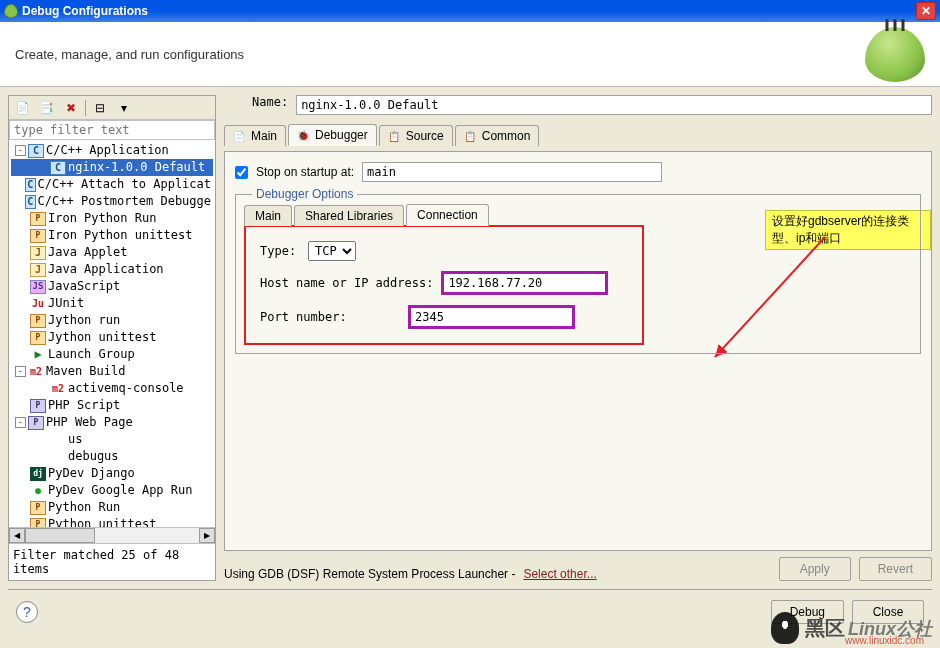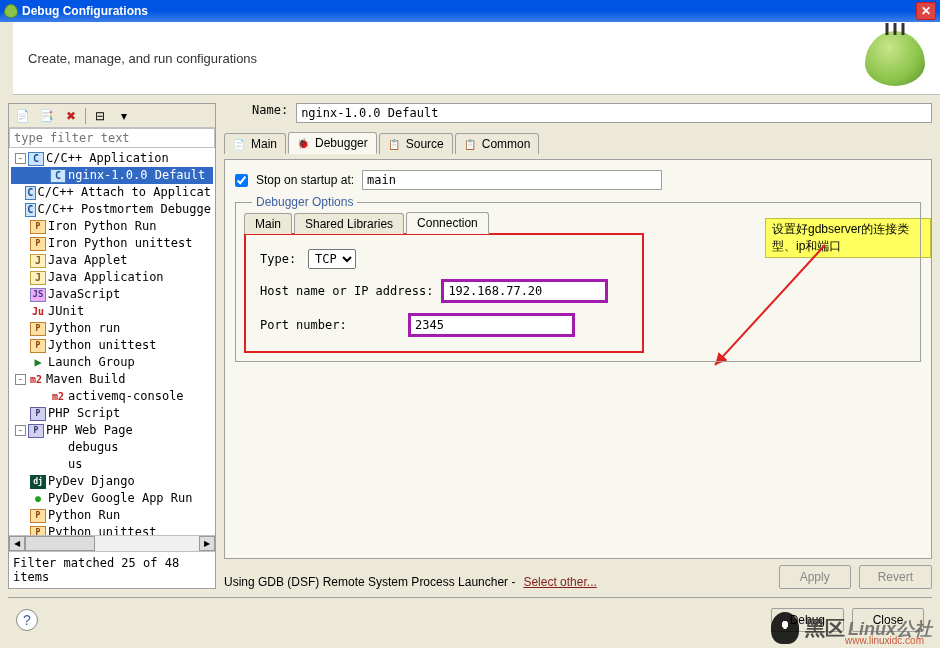--- a/index.html
+++ b/index.html
@@ -3,21 +3,21 @@
 <meta charset="utf-8">
 <style>
 * { box-sizing: border-box; margin: 0; padding: 0; }
 body { font-family: "Microsoft Sans Serif", Tahoma, sans-serif; font-size: 11px; background: #ece9d8; width: 940px; height: 648px; overflow: hidden; }
 
 .titlebar { height: 22px; background: linear-gradient(to bottom, #0054e3, #0054e3 50%, #3d7fe6); display: flex; align-items: center; padding: 0 4px; color: white; font-weight: bold; font-size: 12px; }
 .titlebar .title { flex: 1; display: flex; align-items: center; gap: 4px; }
 .titlebar .bug-icon-small { width: 14px; height: 14px; background: #8bc34a; border-radius: 50% 50% 50% 50% / 60% 60% 40% 40%; border: 1px solid #558b2f; }
 .close-btn { width: 20px; height: 18px; background: #e04343; border: 1px solid #c02020; display: flex; align-items: center; justify-content: center; color: white; font-weight: bold; border-radius: 2px; cursor: pointer; }
 
-.header-area { height: 73px; background: white; border-bottom: 1px solid #c0c0c0; padding: 10px 15px; display: flex; align-items: center; justify-content: space-between; margin-left: 13px; }
+.header-area { height: 65px; background: white; border-bottom: 1px solid #c0c0c0; padding: 10px 15px; display: flex; align-items: center; justify-content: space-between; }
 .header-text { font-size: 13px; color: #333; }
 .bug-logo { width: 60px; height: 55px; background: radial-gradient(ellipse at 40% 30%, #c8e68a, #8bc34a 60%, #558b2f); border-radius: 50% 50% 50% 50% / 60% 60% 40% 40%; position: relative; }
 .bug-logo::before { content: ""; position: absolute; top: -8px; left: 50%; transform: translateX(-50%); width: 3px; height: 12px; background: #333; box-shadow: -8px 0 0 #333, 8px 0 0 #333; }
 
 .body-area { display: flex; padding: 8px; gap: 8px; height: 502px; }
 
 .left-panel { width: 208px; display: flex; flex-direction: column; border: 1px solid #a0a0a0; background: white; }
 .toolbar-left { height: 24px; background: #ece9d8; border-bottom: 1px solid #c0c0c0; display: flex; align-items: center; padding: 0 4px; gap: 4px; }
 .tbtn { width: 20px; height: 18px; display: flex; align-items: center; justify-content: center; cursor: pointer; font-size: 12px; }
 .tbtn.sep { border-left: 1px solid #a0a0a0; width: 1px; height: 16px; }
@@ -198,26 +198,26 @@
           <span>PHP Script</span>
         </div>
         <div class="tree-node" style="padding-left: 4px;">
           <span class="expander">-</span>
           <span class="node-icon ic-php">P</span>
           <span>PHP Web Page</span>
         </div>
         <div class="tree-node" style="padding-left: 24px;">
           <span style="width:13px;display:inline-block"></span>
           <span style="width:16px;display:inline-block"></span>
+          <span>us</span>
+        </div>
+        <div class="tree-node" style="padding-left: 24px;">
+          <span style="width:13px;display:inline-block"></span>
+          <span style="width:16px;display:inline-block"></span>
           <span>debugus</span>
-        </div>
-        <div class="tree-node" style="padding-left: 24px;">
-          <span style="width:13px;display:inline-block"></span>
-          <span style="width:16px;display:inline-block"></span>
-          <span>us</span>
         </div>
         <div class="tree-node" style="padding-left: 4px;">
           <span style="width:13px;display:inline-block"></span>
           <span class="node-icon ic-dj">dj</span>
           <span>PyDev Django</span>
         </div>
         <div class="tree-node" style="padding-left: 4px;">
           <span style="width:13px;display:inline-block"></span>
           <span class="node-icon ic-gr">●</span>
           <span>PyDev Google App Run</span>

